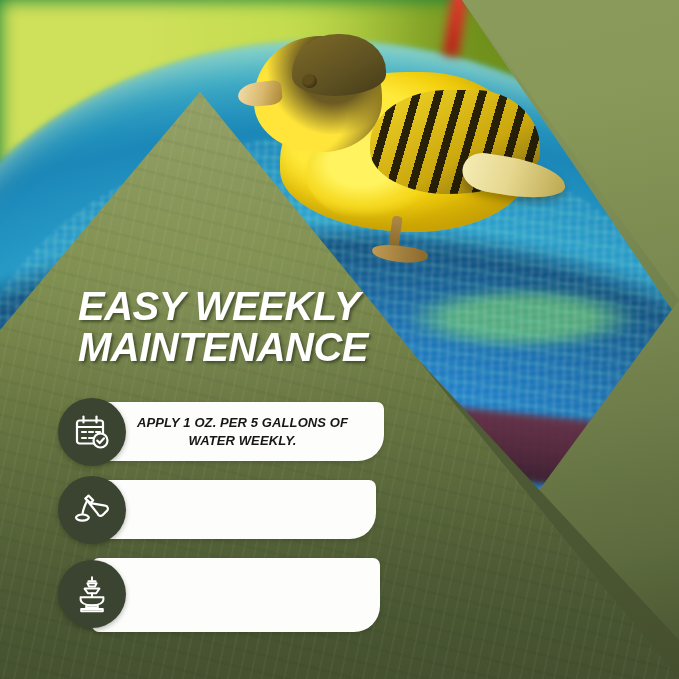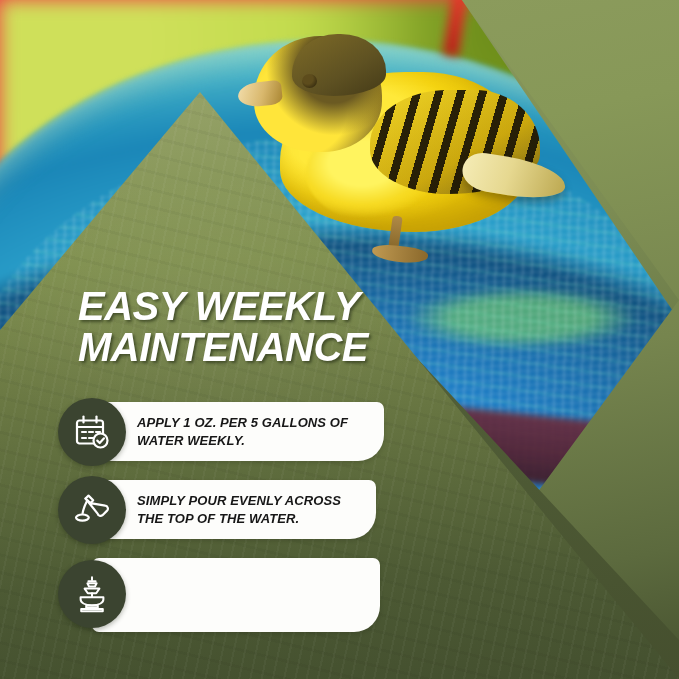--- a/index.html
+++ b/index.html
@@ -2,21 +2,21 @@
 <html><head>
 <meta charset="utf-8">
 <style>
   html,body{margin:0;padding:0;background:#fff;}
   body{font-family:"Liberation Sans",sans-serif;}
 
   #poster{
     position:relative;
     width:679px;height:679px;
     overflow:hidden;
-    background:#ef4444;
+    background:#15803d;
   }
 
   
   .photo{position:absolute;inset:0;overflow:hidden;}
 
   .bg-foliage{
     position:absolute;inset:0;
     background:
       radial-gradient(circle at 10% 6%, #cfe05a 0 9%, transparent 40%),
       radial-gradient(circle at 33% 4%, #b9d844 0 8%, transparent 38%),
@@ -188,21 +188,21 @@
     color:#ffffff;
     font-size:40px;line-height:41px;
     font-weight:bold;font-style:italic;
     letter-spacing:-.5px;
     text-shadow:2px 2px 3px rgba(25,35,12,.55);
     white-space:pre-line;
   }
 
   .cards{position:absolute;left:58px;top:398px;width:400px;}
 
-  .card{position:relative;margin-bottom:11px;height:67px;}
+  .card{position:relative;margin-bottom:11px;height:67px;text-align:center;}
   .card-3{height:82px;}
 
   .card-panel{
     position:absolute;left:34px;top:4px;
     height:59px;
     background:#fdfdfb;
     border-radius:7px 7px 26px 7px;
     box-shadow:0 2px 4px rgba(20,28,10,.18);
   }
   .card-1 .card-panel{width:292px;}
@@ -298,22 +298,20 @@
       <div class="card card-2">
         <div class="card-panel"></div>
         <div class="card-icon">
           <svg width="40" height="38" viewBox="0 0 40 38" fill="none" stroke="#ffffff" stroke-width="2.2" stroke-linecap="round" stroke-linejoin="round">
             <path d="M13.5 7.5 L16.5 4.6 L21.2 9.3 L18.4 12.2 Z"></path>
             <path d="M18.4 12.2 L33.2 14.6 A3 3 0 0 1 35.1 19.6 L30.5 24.2 A3 3 0 0 1 25.6 22.6 L13.5 7.5 Z"></path>
             <path d="M14.5 11 C12.6 14.8 11.2 18.6 10.6 22.4"></path>
             <ellipse cx="10.4" cy="26.6" rx="6.4" ry="3.1"></ellipse>
           </svg>
         </div>
-        <div class="card-text">SIMPLY POUR EVENLY ACROSS
-THE TOP OF THE WATER.</div>
       </div>
 
       <div class="card card-3">
         <div class="card-panel"></div>
         <div class="card-icon">
           <svg width="40" height="40" viewBox="0 0 40 40" fill="none" stroke="#ffffff" stroke-width="2" stroke-linecap="round" stroke-linejoin="round">
             <path d="M20 3.2 L20 6"></path>
             <path d="M16.4 7.2 h7.2"></path>
             <path d="M15.4 9.3 h9.2 l-1.6 3.2 h-6 Z"></path>
             <path d="M12.6 14.6 h14.8 l-3.2 4.6 h-8.4 Z"></path>

